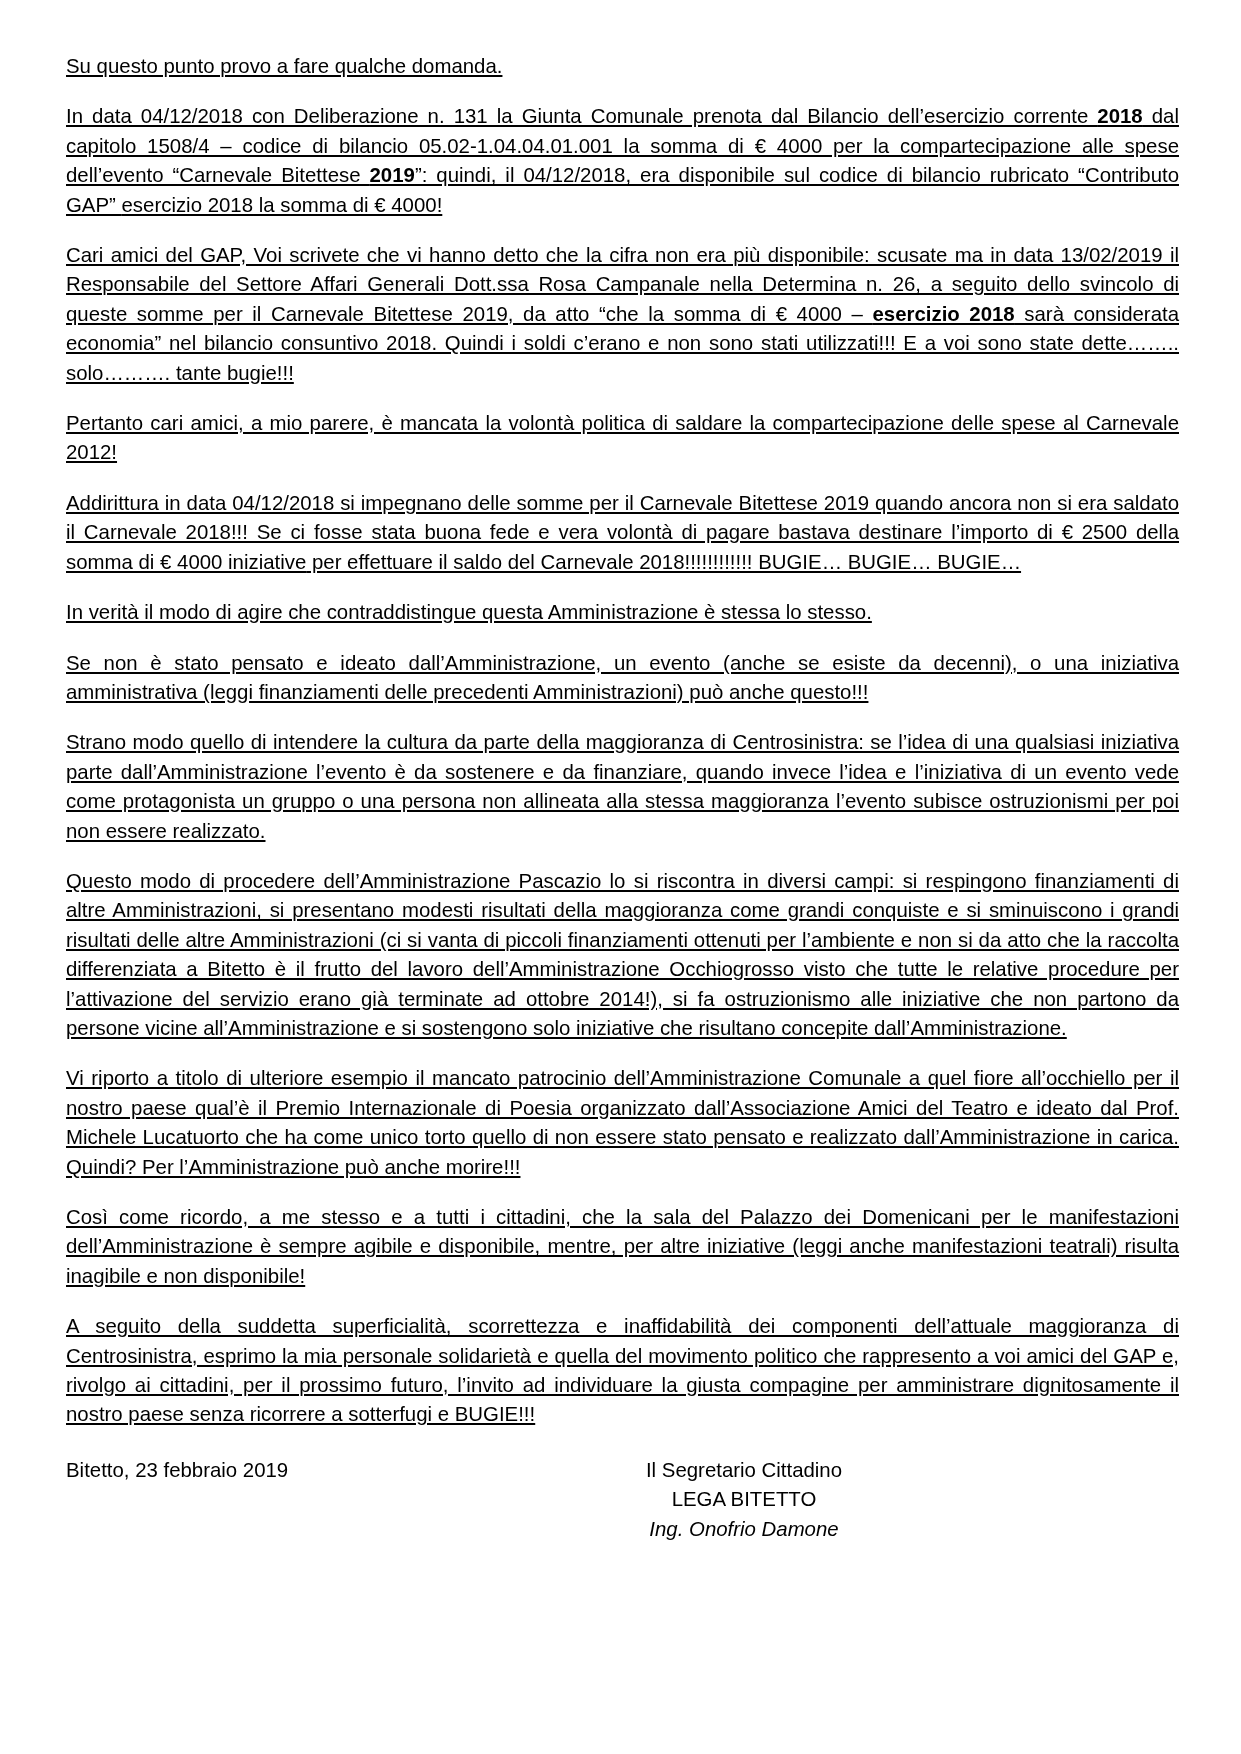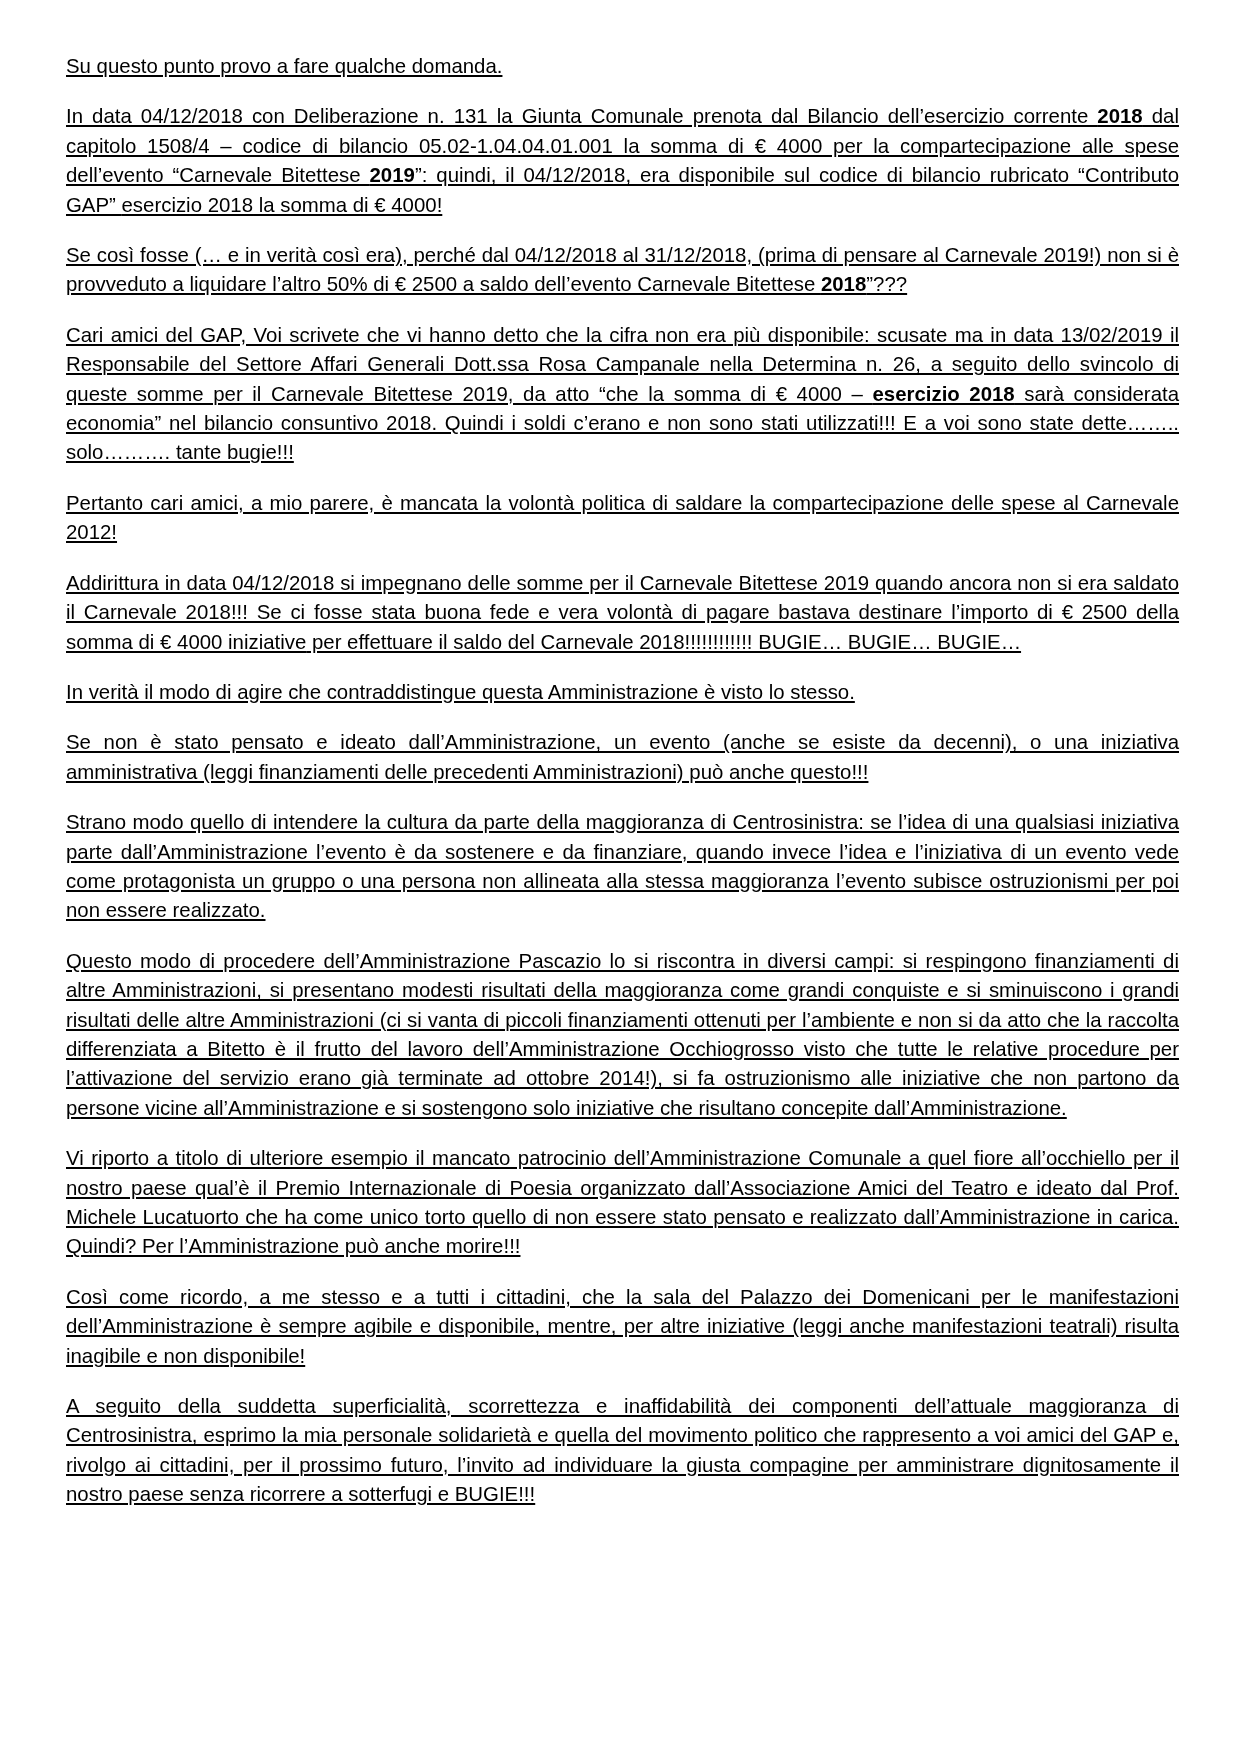--- a/index.html
+++ b/index.html
@@ -79,27 +79,34 @@
   }
 </style>
 </head>
 <body>
 
 <div class="page">
   <div class="doc-body">
 
     <p class="para">Su questo punto provo a fare qualche domanda.</p>
     <p class="para">In data 04/12/2018 con Deliberazione n. 131 la Giunta Comunale prenota dal Bilancio dell’esercizio corrente <span class="bu">2018</span> dal capitolo 1508/4 – codice di bilancio 05.02-1.04.04.01.001 la somma di € 4000 per la compartecipazione alle spese dell’evento “Carnevale Bitettese <span class="bu">2019</span>”: quindi, il 04/12/2018, era disponibile sul codice di bilancio rubricato “Contributo GAP” <span class="u">esercizio 2018</span> la somma di € 4000!</p>
-    <p class="para">Se così fosse (… e in verità così era), perché dal 04/12/2018 al 31/12/2018, (prima di pensare al Carnevale 2019!) non si è provveduto a liquidare l’altro 50% di € 2500 a saldo dell’evento Carnevale Bitettese <span class="b">2018</span>”???</p>
     <p class="para">Cari amici del GAP, Voi scrivete che vi hanno detto che la cifra non era più disponibile: scusate ma in data 13/02/2019 il Responsabile del Settore Affari Generali Dott.ssa Rosa Campanale nella Determina n. 26, a seguito dello svincolo di queste somme per il Carnevale Bitettese 2019, da atto “che la somma di € 4000 – <span class="bu">esercizio 2018</span> sarà considerata economia” nel bilancio consuntivo 2018. Quindi i soldi c’erano e non sono stati utilizzati!!! E a voi sono state dette…….. solo………. tante bugie!!!</p>
     <p class="para">Pertanto cari amici, a mio parere, è mancata la volontà politica di saldare la compartecipazione delle spese al Carnevale 2012!</p>
     <p class="para">Addirittura in data 04/12/2018 si impegnano delle somme per il Carnevale Bitettese 2019 quando ancora non si era saldato il Carnevale 2018!!! Se ci fosse stata buona fede e vera volontà di pagare bastava destinare l’importo di € 2500 della somma di € 4000 <span class="u">iniziative</span> per effettuare il saldo del Carnevale 2018!!!!!!!!!!!! BUGIE… BUGIE… BUGIE…</p>
-    <p class="para">In verità il modo di agire che contraddistingue questa Amministrazione è visto lo stesso.</p>
+    <p class="para">In verità il modo di agire che contraddistingue questa Amministrazione è stessa lo stesso.</p>
     <p class="para">Se non è stato pensato e ideato dall’Amministrazione, un evento (anche se esiste da decenni), o una iniziativa amministrativa (leggi finanziamenti delle precedenti Amministrazioni) può anche questo!!!</p>
     <p class="para">Strano modo quello di intendere la cultura da parte della maggioranza di Centrosinistra: se l’idea di una qualsiasi iniziativa parte dall’Amministrazione l’evento è da sostenere e da finanziare, quando invece l’idea e l’iniziativa di un evento vede come protagonista un gruppo o una persona non allineata alla stessa maggioranza l’evento subisce ostruzionismi per poi non essere realizzato.</p>
     <p class="para">Questo modo di procedere dell’Amministrazione Pascazio lo si riscontra in diversi campi: si respingono finanziamenti di altre Amministrazioni, si presentano modesti risultati della maggioranza come grandi conquiste e si sminuiscono i grandi risultati delle altre Amministrazioni (ci si vanta di piccoli finanziamenti ottenuti per l’ambiente e non si da atto che la raccolta differenziata a Bitetto è il frutto del lavoro dell’Amministrazione Occhiogrosso visto che tutte le relative procedure per l’attivazione del servizio erano già terminate ad ottobre 2014!), si fa ostruzionismo alle iniziative che non partono da persone vicine all’Amministrazione e si sostengono solo iniziative che risultano concepite dall’Amministrazione.</p>
     <p class="para">Vi riporto a titolo di ulteriore esempio il mancato patrocinio dell’Amministrazione Comunale a quel fiore all’occhiello per il nostro paese qual’è il Premio Internazionale di Poesia organizzato dall’Associazione Amici del Teatro e ideato dal Prof. Michele Lucatuorto che ha come unico torto quello di non essere stato pensato e realizzato dall’Amministrazione in carica. Quindi? Per l’Amministrazione può anche morire!!!</p>
     <p class="para">Così come ricordo, a me stesso e a tutti i cittadini, che la sala del Palazzo dei Domenicani per le manifestazioni dell’Amministrazione è sempre agibile e disponibile, mentre, per altre iniziative (leggi anche manifestazioni teatrali) risulta inagibile e non disponibile!</p>
     <p class="para">A seguito della suddetta superficialità, scorrettezza e inaffidabilità dei componenti dell’attuale maggioranza di Centrosinistra, esprimo la mia personale solidarietà e quella del movimento politico che rappresento a voi amici del GAP e, rivolgo ai cittadini, per il prossimo futuro, l’invito ad individuare la giusta compagine per amministrare dignitosamente il nostro paese senza ricorrere a sotterfugi e BUGIE!!!</p>
 
+    <div class="closing-block">
+      <div class="closing-place">Bitetto, 23 febbraio 2019</div>
+      <div class="signature">
+        <span class="sig-line">Il Segretario Cittadino</span>
+        <span class="sig-line">LEGA BITETTO</span>
+        <span class="sig-line sig-name">Ing. Onofrio Damone</span>
+      </div>
+    </div>
 
   </div>
 </div>
 
 </body></html>

